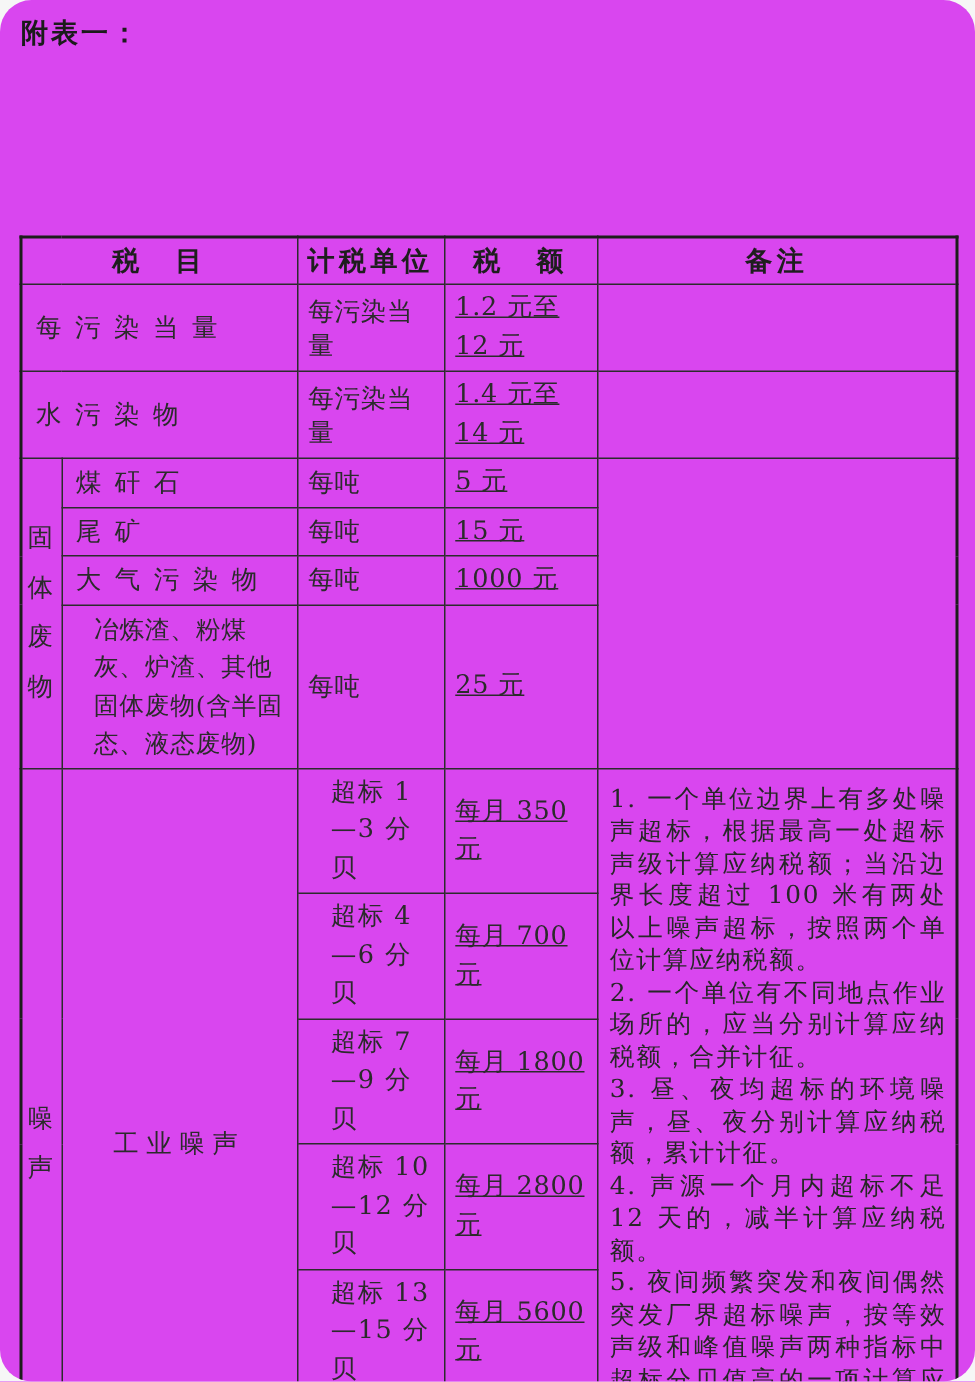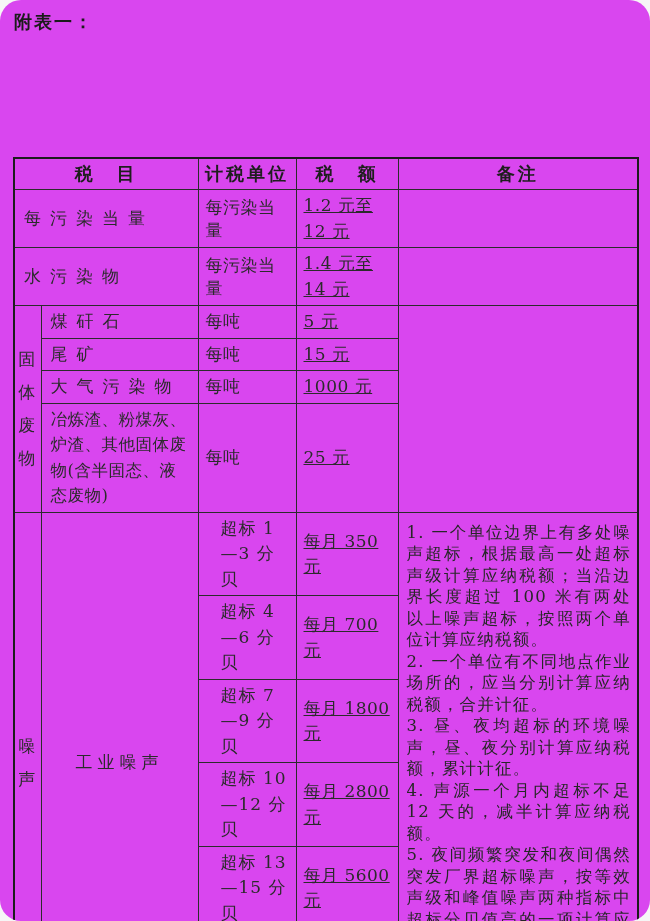--- a/index.html
+++ b/index.html
@@ -48,21 +48,21 @@
     letter-spacing: 3px; text-align: center;
     color: #1e1e1e;
   }
   .col-a { width: 27px; }
   .col-b { width: 157px; }
   .col-unit { width: 98px; }
   .col-amt { width: 102px; }
   .col-rem { width: 240px; }
 
   td.item { padding-left: 9px; letter-spacing: 9px; }
-  td.item-long { padding-left: 9px; letter-spacing: 0.5px; font-size: 16.5px; line-height: 1.55; }
+  td.item-long { padding-left: 21px; letter-spacing: 0.5px; font-size: 16.5px; line-height: 1.55; }
   td.unit { padding-left: 7px; letter-spacing: 0.5px; }
   td.amt  { padding-left: 7px; letter-spacing: 0.5px; line-height: 1.5; text-decoration: underline; }
   td.range{ padding-left: 22px; letter-spacing: 1px; line-height: 1.5; }
   td.vlabel { padding: 0; text-align: center; vertical-align: middle; }
   td.vlabel .vtext {
     display: inline-block; width: 19px;
     font-size: 17px; line-height: 1.95;
     word-break: break-all; text-align: left;
   }
   td.subcat { text-align: center; letter-spacing: 5px; }

